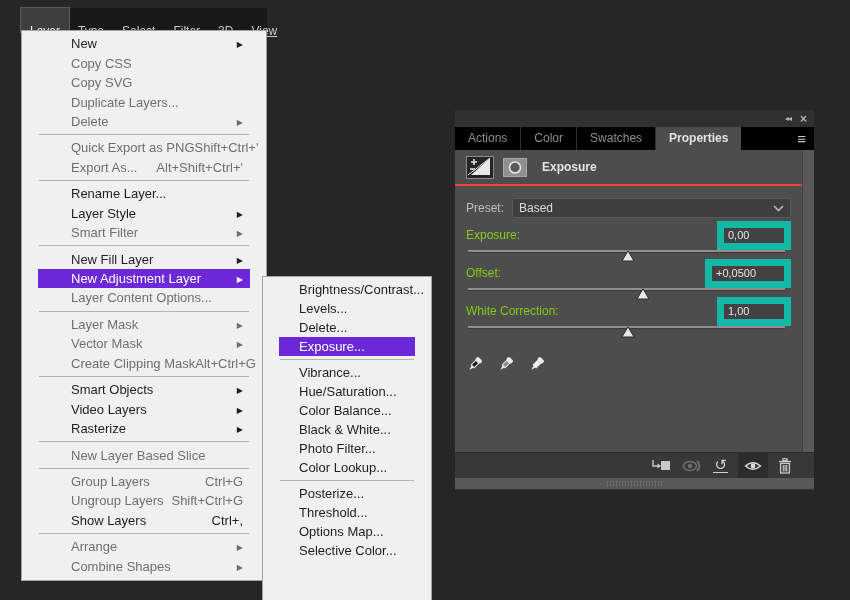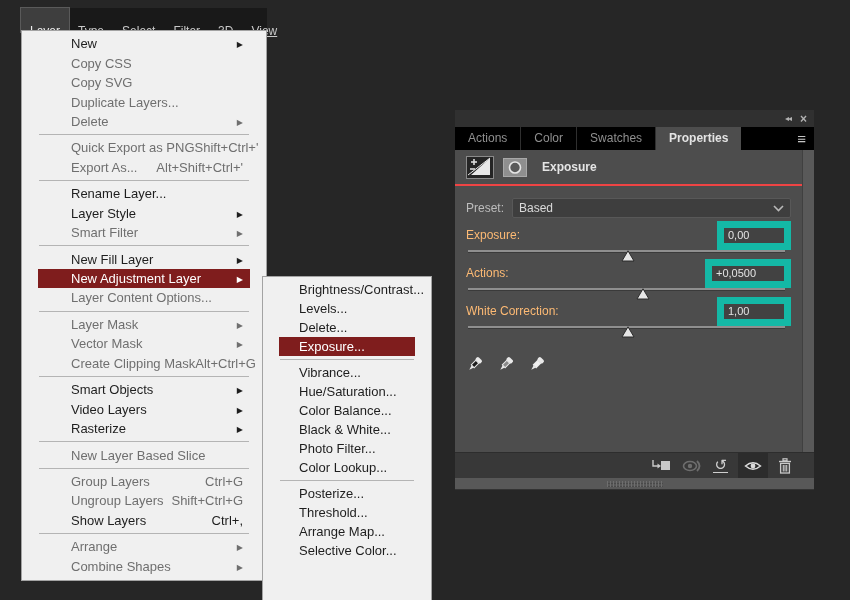--- a/index.html
+++ b/index.html
@@ -16,21 +16,21 @@
   .menu{position:absolute;background:#f0f0f0;border:1px solid #a3a3a3;padding:3px 16px;
     font-size:13px;color:#1e1e1e;box-sizing:border-box;overflow:hidden;}
   .layer-menu{left:21px;top:30px;width:246px;height:551px;}
   .submenu{left:262px;top:276px;width:170px;height:326px;z-index:5;}
   .mi{display:flex;justify-content:space-between;align-items:center;height:19.45px;
     padding:0 7px 0 33px;white-space:nowrap;}
   .submenu .mi{height:19px;padding:0 7px 0 20px;}
   .mi .mi-right{color:inherit;}
   .mi .mi-arrow{font-size:8px;transform:translateY(0.5px);}
   .mi.dis{color:#6f6f6f;}
-  .mi.hl{background:#7f1d1d;color:#ffffff;}
+  .mi.hl{background:#6d28d9;color:#ffffff;}
   .msep{height:1px;background:#b4b4b4;margin:3px 1px;}
 
   
   .panel{position:absolute;left:455px;top:110px;width:359px;height:380px;}
   .p-titlebar{position:absolute;left:0;top:0;width:100%;height:17px;background:#303030;
     display:flex;justify-content:flex-end;align-items:center;gap:9px;padding-right:7px;box-sizing:border-box;}
   .tb-collapse{color:#b2b2b2;font-size:8px;letter-spacing:-1px;cursor:pointer;}
   .tb-close{color:#b2b2b2;font-size:12px;font-weight:bold;cursor:pointer;line-height:10px;}
   .p-tabbar{position:absolute;left:0;top:17px;width:100%;height:23px;background:#000000;
     display:flex;align-items:stretch;font-size:12px;}
@@ -50,21 +50,21 @@
 
   .preset-row{display:flex;align-items:center;margin:12px 11px 0 11px;height:20px;}
   .preset-label{color:#bdbdbd;font-size:12px;}
   .preset-select{flex:1;margin-left:8px;height:20px;background:#3e3e3e;border:1px solid #585858;
     border-radius:2px;display:flex;align-items:center;justify-content:space-between;
     padding:0 6px;color:#dadada;font-size:12px;cursor:pointer;box-sizing:border-box;}
 
   .ctrl{margin:8px 11px 0 11px;}
   .ctrl + .ctrl{margin-top:3px;}
   .ctrl-top{display:flex;justify-content:space-between;align-items:center;height:18px;}
-  .ctrl-label{color:#fdba74;font-size:12px;}
+  .ctrl-label{color:#84cc16;font-size:12px;}
   .val-input{width:52px;height:15px;background:#424242;border:7px solid #14b8a6;color:#e3e3e3;
     font-size:11px;font-family:"Liberation Sans",sans-serif;padding:0 4px;}
   .ctrl.offset .val-input{width:64px;}
   .slider{position:relative;height:14px;margin-top:3px;}
   .track{position:absolute;left:2px;right:6px;top:3px;height:2px;background:#8f8f8f;
     border-bottom:1px solid #3a3a3a;}
   .thumb{position:absolute;top:1px;width:14px;height:12px;cursor:pointer;}
 
   .droppers{display:flex;gap:13px;margin:18px 0 0 11px;}
   .dropper{width:18px;height:18px;cursor:pointer;}
@@ -236,21 +236,21 @@
         <span class="mi-label">Color Lookup...</span>
       </div>
       <div class="msep"></div>
       <div class="mi">
         <span class="mi-label">Posterize...</span>
       </div>
       <div class="mi">
         <span class="mi-label">Threshold...</span>
       </div>
       <div class="mi">
-        <span class="mi-label">Arrange Map...</span>
+        <span class="mi-label">Options Map...</span>
       </div>
       <div class="mi">
         <span class="mi-label">Selective Color...</span>
       </div>
     </div>
 
   <div class="panel">
     <div class="p-titlebar">
       <span class="tb-collapse">◂◂</span>
       <span class="tb-close">×</span>
@@ -306,21 +306,21 @@
           <div class="thumb" style="left: calc(49.7% - 7px);">
             <svg width="14" height="12" viewBox="0 0 14 12">
                 <polygon points="7,0.8 13,11 1,11" fill="#e6e6e6" stroke="#2b2b2b" stroke-width="1"></polygon>
               </svg>
           </div>
         </div>
       </div>
 
       <div class="ctrl offset">
         <div class="ctrl-top">
-          <span class="ctrl-label">Actions:</span>
+          <span class="ctrl-label">Offset:</span>
           <input class="val-input" value="+0,0500" style="">
         </div>
         <div class="slider">
           <div class="track"></div>
           <div class="thumb" style="left: calc(54.4% - 7px);">
             <svg width="14" height="12" viewBox="0 0 14 12">
                 <polygon points="7,0.8 13,11 1,11" fill="#e6e6e6" stroke="#2b2b2b" stroke-width="1"></polygon>
               </svg>
           </div>
         </div>

